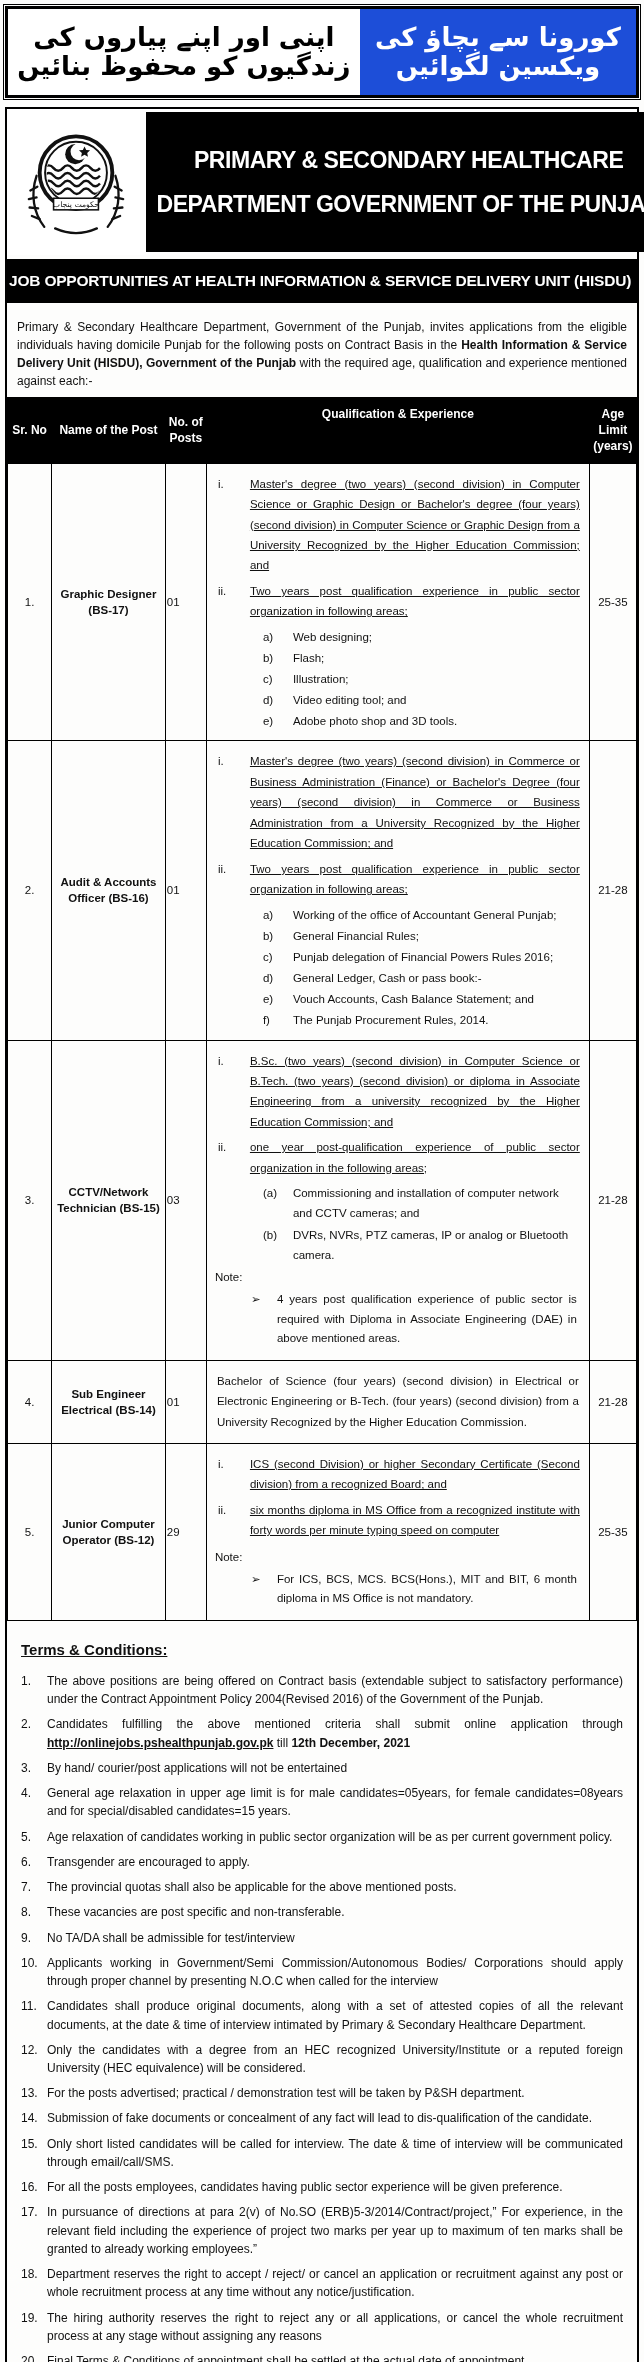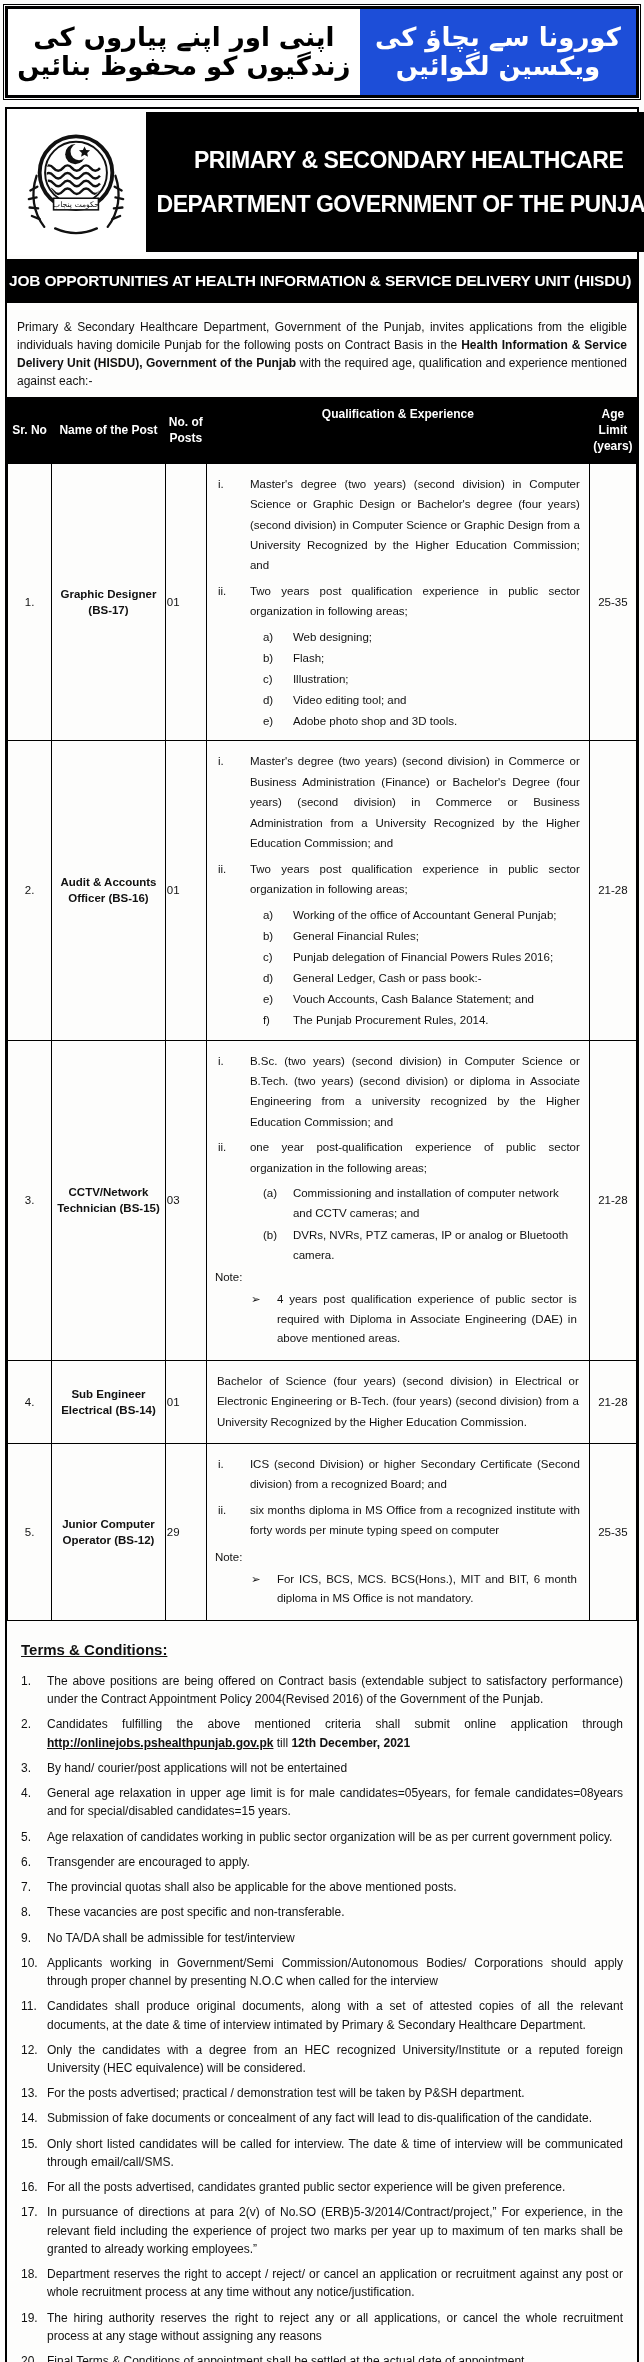--- a/index.html
+++ b/index.html
@@ -30,21 +30,21 @@
   table.posts th,table.posts td{border:1px solid #000;}
   table.posts th{background:#000;color:#fff;font-size:12px;font-weight:bold;
                  padding:8px 2px;text-align:center;line-height:1.35;}
   .c-sr{width:6.5%;text-align:center;vertical-align:middle;}
   .c-post{width:18%;text-align:center;vertical-align:middle;font-weight:bold;padding:4px;line-height:1.4;}
   .c-num{width:6%;text-align:left;vertical-align:middle;}
   .c-qual{width:62.5%;vertical-align:top;padding:8px 4px;}
   .c-age{width:7%;text-align:center;vertical-align:middle;}
   .q-i{display:flex;margin:2px 0 5px;line-height:1.78;}
   .q-i .m{flex:0 0 32px;padding-left:7px;}
-  .q-i .t{flex:1;text-align:justify;padding-right:5px;}
+  .q-i .t{flex:1;text-align:justify;padding-right:5px;text-decoration:underline;}
   .q-a{display:flex;margin:1px 0;line-height:1.75;padding-left:52px;}
   .q-a .m{flex:0 0 30px;}
   .q-a .t{flex:1;padding-right:5px;}
   .q-arrow{display:flex;margin:3px 0;line-height:1.7;padding-left:40px;}
   .q-arrow .m{flex:0 0 26px;}
   .q-arrow .t{flex:1;text-align:justify;padding-right:8px;}
   .q-plain{padding:2px 6px;text-align:justify;line-height:1.8;}
   .q-note{padding:3px 2px 1px 4px;line-height:1.5;}
   
   .terms{padding:10px 14px 4px;}
@@ -311,21 +311,21 @@
           <div class="term">
             <span class="tn">14.</span>
             <span class="tt">Submission of fake documents or concealment of any fact will lead to dis-qualification of the candidate.</span>
           </div>
           <div class="term">
             <span class="tn">15.</span>
             <span class="tt">Only short listed candidates will be called for interview. The date &amp; time of interview will be communicated through email/call/SMS.</span>
           </div>
           <div class="term">
             <span class="tn">16.</span>
-            <span class="tt">For all the posts advertised, candidates granted public sector experience will be given preference.</span>
+            <span class="tt">For all the posts employees, candidates having public sector experience will be given preference.</span>
           </div>
           <div class="term">
             <span class="tn">17.</span>
             <span class="tt">In pursuance of directions at para 2(v) of No.SO (ERB)5-3/2014/Contract/project,” For experience, in the relevant field including the experience of project two marks per year up to maximum of ten marks shall be granted to already working employees.”</span>
           </div>
           <div class="term">
             <span class="tn">18.</span>
             <span class="tt">Department reserves the right to accept / reject/ or cancel an application or recruitment against any post or whole recruitment process at any time without any notice/justification.</span>
           </div>
           <div class="term">

